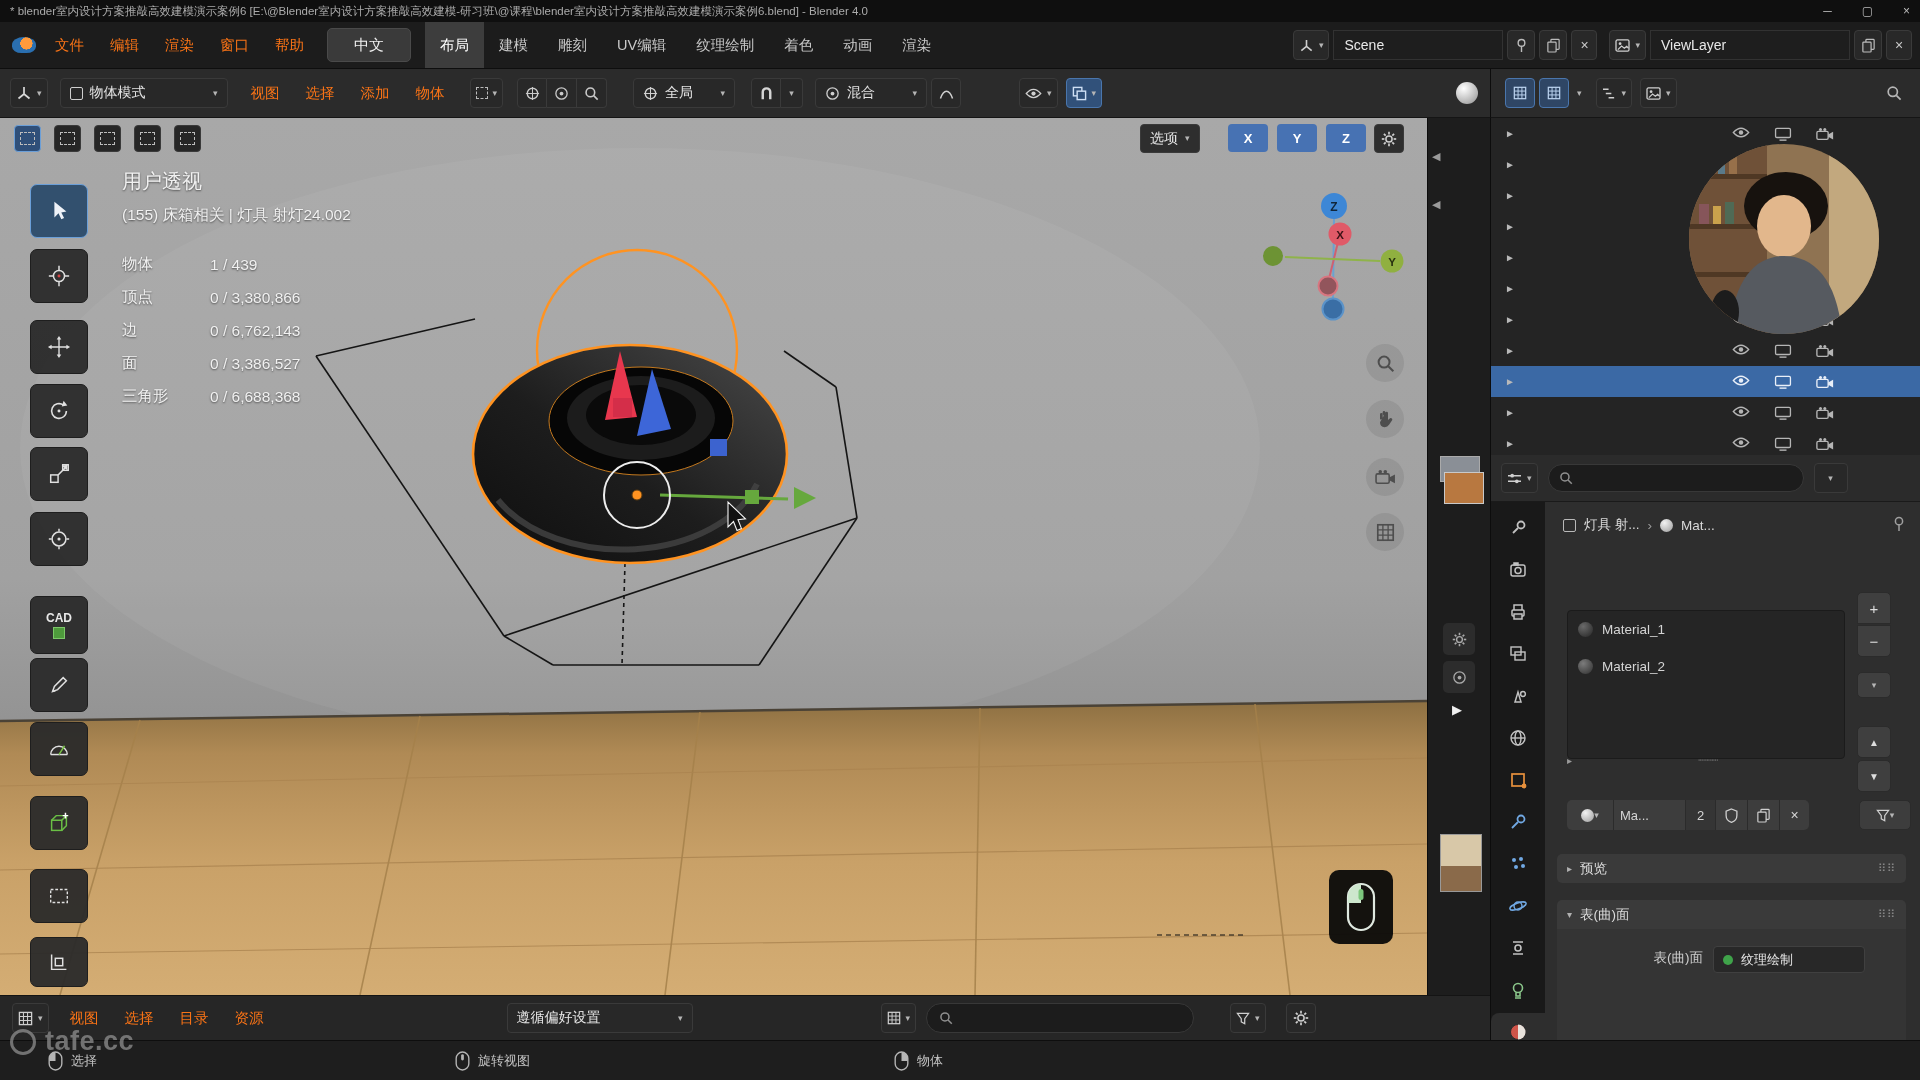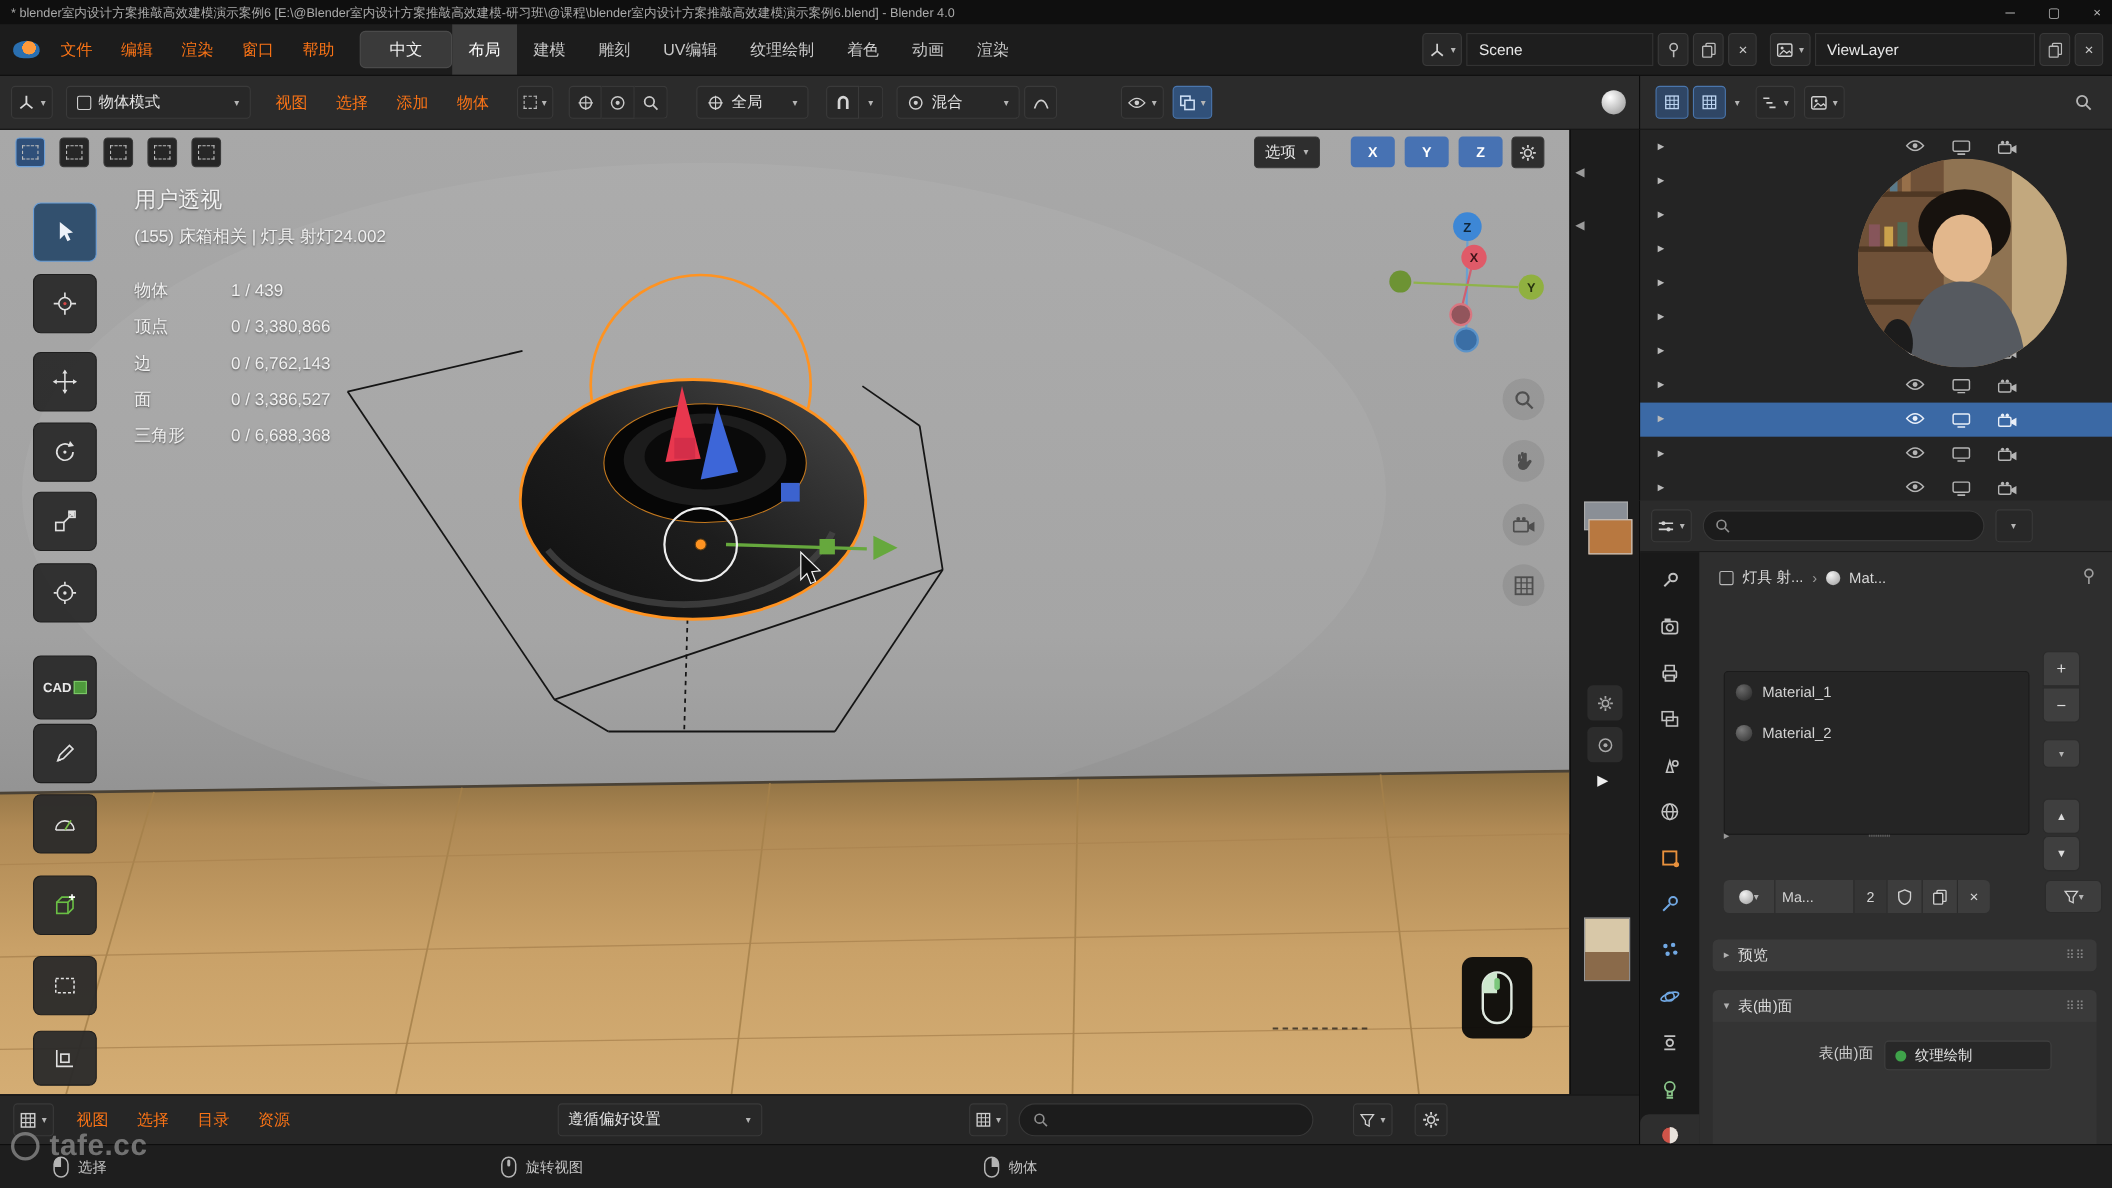--- a/index.html
+++ b/index.html
@@ -39,21 +39,21 @@
 .sph.s2{background:radial-gradient(circle at 35% 30%,#7c7c7c,#2e2e2e)}
 .sph.s3{background:radial-gradient(circle at 35% 30%,#f2f2f2,#9a9a9a)}
 .sph.s4{background:radial-gradient(circle at 35% 30%,#ffffff,#bdbdbd)}
 .sidebtn{position:absolute;left:312px;width:34px;height:32px;background:#3f3f3f;border:1px solid #2b2b2b;border-radius:5px;display:flex;align-items:center;justify-content:center;color:#ddd;font-size:15px}
 .phead2{position:absolute;left:12px;right:14px;height:29px;background:#3a3a3a;border-radius:5px;display:flex;align-items:center;padding:0 10px;gap:8px;font-size:13.5px;color:#dcdcdc}
 .grip{margin-left:auto;color:#858585;font-size:11px;letter-spacing:1px}
 .seg{height:30px;background:#3d3d3d;border-left:1px solid #2b2b2b;display:flex;align-items:center;justify-content:center;color:#d5d5d5;font-size:13px;padding:0 6px}
 #assetbar{left:0;top:995px;width:1490px;height:45px;background:#262626;border-top:1px solid #141414;display:flex;align-items:center}
 #statusbar{left:0;top:1040px;width:1920px;height:40px;background:#1e1e1e;border-top:1px solid #0e0e0e;font-size:13px;color:#bdbdbd}
 .hint{position:absolute;top:0;height:40px;display:flex;align-items:center;gap:8px;color:#c3c3c3}
-.tbtn{position:absolute;left:30px;width:58px;height:54px;background:rgba(42,42,42,.95);border:1px solid #1e1e1e;border-radius:7px;display:flex;flex-direction:row;align-items:center;justify-content:center;gap:2px}
+.tbtn{position:absolute;left:30px;width:58px;height:54px;background:rgba(42,42,42,.95);border:1px solid #1e1e1e;border-radius:7px;display:flex;flex-direction:column;align-items:center;justify-content:center;gap:2px}
 .tbtn.active{background:#32506e;border-color:#6b9fd8}
 .selmode{width:27px;height:27px;background:#262626;border:1px solid #3a3a3a;border-radius:4px;display:flex;align-items:center;justify-content:center}
 .selmode.active{background:#2f4f79;border-color:#6b9fd8}
 .selmode i{display:block;width:15px;height:13px;border:1px dashed #bdbdbd}
 .axisbtn{position:absolute;top:6px;width:40px;height:28px;background:#4772b3;border-radius:4px;color:#fff;font-weight:bold;font-size:13px;display:flex;align-items:center;justify-content:center}
 .ovtext{color:#f1f1f1;text-shadow:0 1px 2px rgba(0,0,0,.55);font-size:15.5px}
 .navbtn{position:absolute;width:38px;height:38px;border-radius:50%;background:rgba(60,60,60,.12);display:flex;align-items:center;justify-content:center;color:#4e4e4e}
 .ic{display:block}
 </style>
 </head>
@@ -174,21 +174,21 @@
 </div>
 
 <div id="menubar" class="abs">
  <span style="margin:0 6px 0 12px;width:24px;height:16px;border-radius:50% 50% 40% 40%;background:radial-gradient(circle at 60% 40%,#ff9a3c 0 35%,#2a6fb0 36% 100%)"></span>
  <span class="menu">文件</span>
  <span class="menu">编辑</span>
  <span class="menu">渲染</span>
  <span class="menu">窗口</span>
  <span class="menu">帮助</span>
  <span style="margin-left:10px;height:34px;padding:0 26px;display:flex;align-items:center;background:#3a3a3a;border:1px solid #4a4a4a;border-radius:5px;font-size:15px;color:#f0f0f0">中文</span>
- <div style="height:100%;width:562px;overflow:hidden;display:flex">
+ <div style="margin-left:14px;height:100%;width:562px;overflow:hidden;display:flex">
   <span class="wtab active">布局</span>
   <span class="wtab">建模</span>
   <span class="wtab">雕刻</span>
   <span class="wtab">UV编辑</span>
   <span class="wtab">纹理绘制</span>
   <span class="wtab">着色</span>
   <span class="wtab">动画</span>
   <span class="wtab">渲染</span>
  </div>
  <div class="flex" style="margin-left:auto;gap:4px;margin-right:8px">

